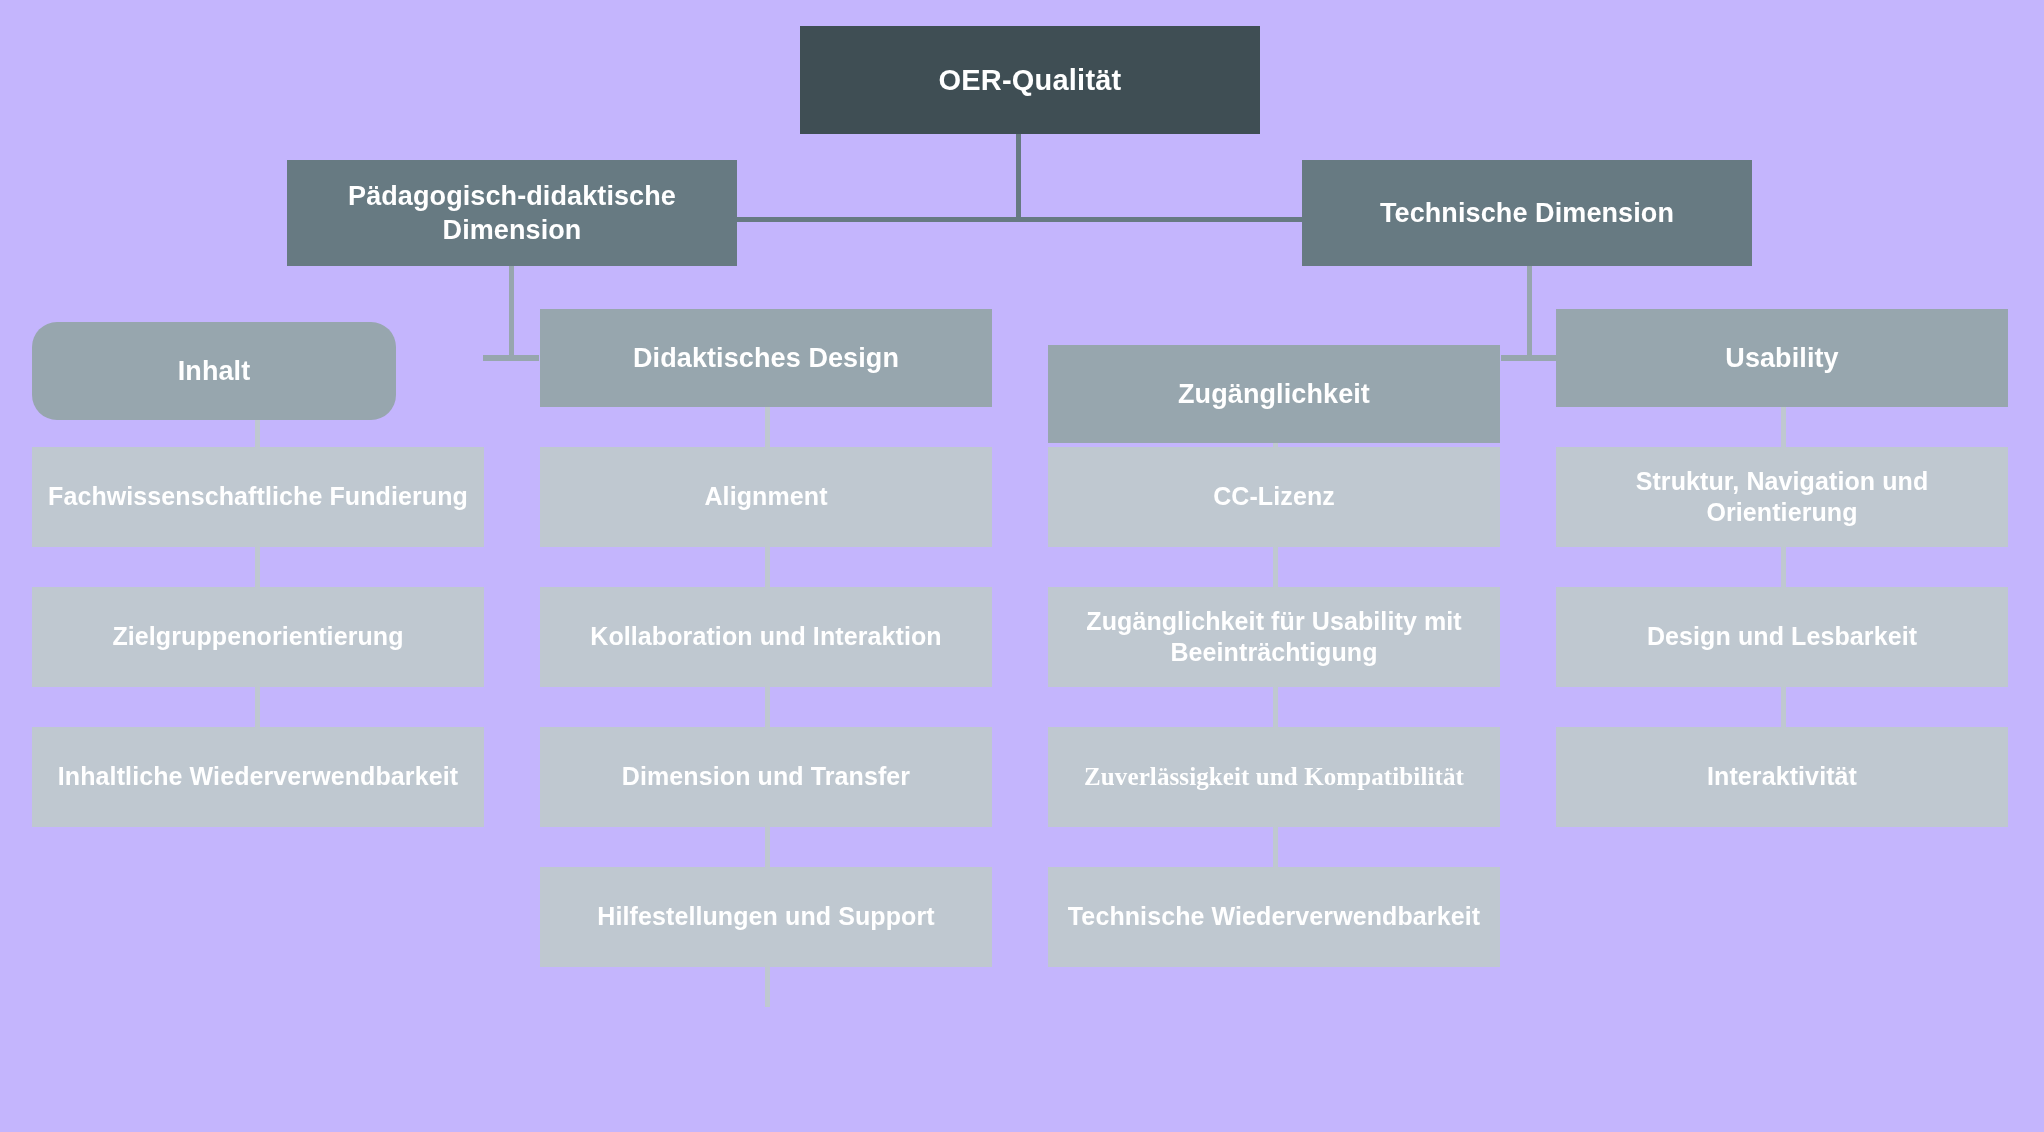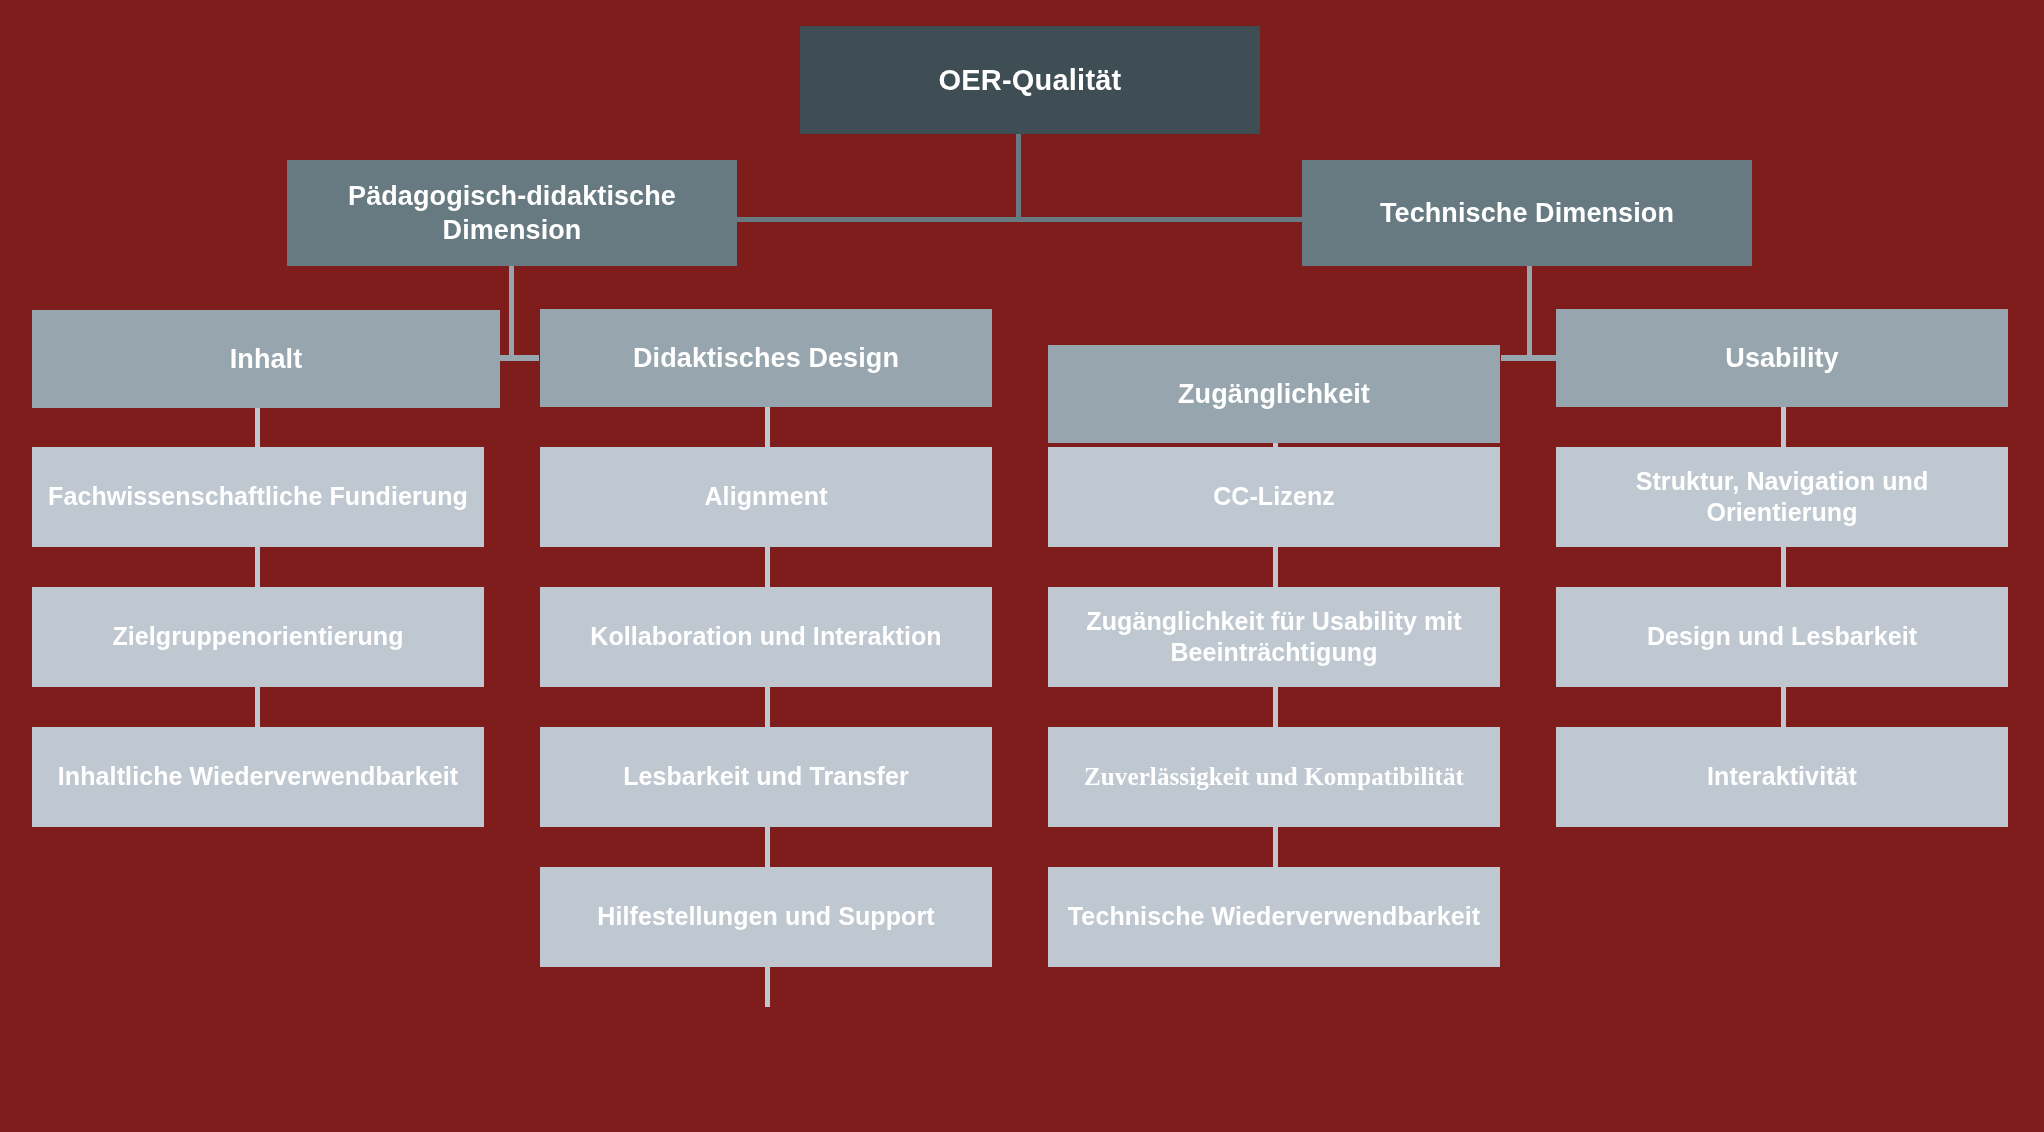--- a/index.html
+++ b/index.html
@@ -8,21 +8,21 @@
     padding: 0;
     background: #ffffff;
   }
   body {
     font-family: "Liberation Sans", "DejaVu Sans", sans-serif;
   }
   #diagram {
     position: relative;
     width: 2044px;
     height: 1132px;
-    background: #7f1d1d;
+    background: #c4b5fd;
     overflow: hidden;
   }
   .node {
     position: absolute;
     box-sizing: border-box;
     display: flex;
     align-items: center;
     justify-content: center;
     text-align: center;
     color: #ffffff;
@@ -89,32 +89,32 @@
 
   <div class="conn conn-light" style="left:1781px; top:407px; width:5px; height:40px;"></div>
   <div class="conn conn-light" style="left:1781px; top:547px; width:5px; height:40px;"></div>
   <div class="conn conn-light" style="left:1781px; top:687px; width:5px; height:40px;"></div>
 
   <div class="node node-root" style="left:800px; top:26px; width:460px; height:108px;">OER-Qualität</div>
 
   <div class="node node-dimension" style="left:287px; top:160px; width:450px; height:106px;">Pädagogisch-didaktische Dimension</div>
   <div class="node node-dimension" style="left:1302px; top:160px; width:450px; height:106px;">Technische Dimension</div>
 
-  <div class="node node-category" style="left:32px; top:310px; width:468px; height:98px;">Inhalt</div>
+  <div class="node node-category" style="left:32px; top:322px; width:364px; height:98px;border-radius:25px;">Inhalt</div>
   <div class="node node-category" style="left:540px; top:309px; width:452px; height:98px;">Didaktisches Design</div>
   <div class="node node-category" style="left:1048px; top:309px; width:452px; height:98px;margin-top:36px;">Zugänglichkeit</div>
   <div class="node node-category" style="left:1556px; top:309px; width:452px; height:98px;">Usability</div>
 
   <div class="node node-leaf" style="left:32px; top:447px; width:452px; height:100px;">Fachwissenschaftliche Fundierung</div>
   <div class="node node-leaf" style="left:32px; top:587px; width:452px; height:100px;">Zielgruppenorientierung</div>
   <div class="node node-leaf" style="left:32px; top:727px; width:452px; height:100px;">Inhaltliche Wiederverwendbarkeit</div>
 
   <div class="node node-leaf" style="left:540px; top:447px; width:452px; height:100px;">Alignment</div>
   <div class="node node-leaf" style="left:540px; top:587px; width:452px; height:100px;">Kollaboration und Interaktion</div>
-  <div class="node node-leaf" style="left:540px; top:727px; width:452px; height:100px;">Lesbarkeit und Transfer</div>
+  <div class="node node-leaf" style="left:540px; top:727px; width:452px; height:100px;">Dimension und Transfer</div>
   <div class="node node-leaf" style="left:540px; top:867px; width:452px; height:100px;">Hilfestellungen und Support</div>
 
   <div class="node node-leaf" style="left:1048px; top:447px; width:452px; height:100px;">CC-Lizenz</div>
   <div class="node node-leaf" style="left:1048px; top:587px; width:452px; height:100px;">Zugänglichkeit für Usability mit Beeinträchtigung</div>
   <div class="node node-leaf" style="left:1048px; top:727px; width:452px; height:100px;font-family:Liberation Serif, serif;">Zuverlässigkeit und Kompatibilität</div>
   <div class="node node-leaf" style="left:1048px; top:867px; width:452px; height:100px;">Technische Wiederverwendbarkeit</div>
 
   <div class="node node-leaf" style="left:1556px; top:447px; width:452px; height:100px;">Struktur, Navigation und Orientierung</div>
   <div class="node node-leaf" style="left:1556px; top:587px; width:452px; height:100px;">Design und Lesbarkeit</div>
   <div class="node node-leaf" style="left:1556px; top:727px; width:452px; height:100px;">Interaktivität</div>

